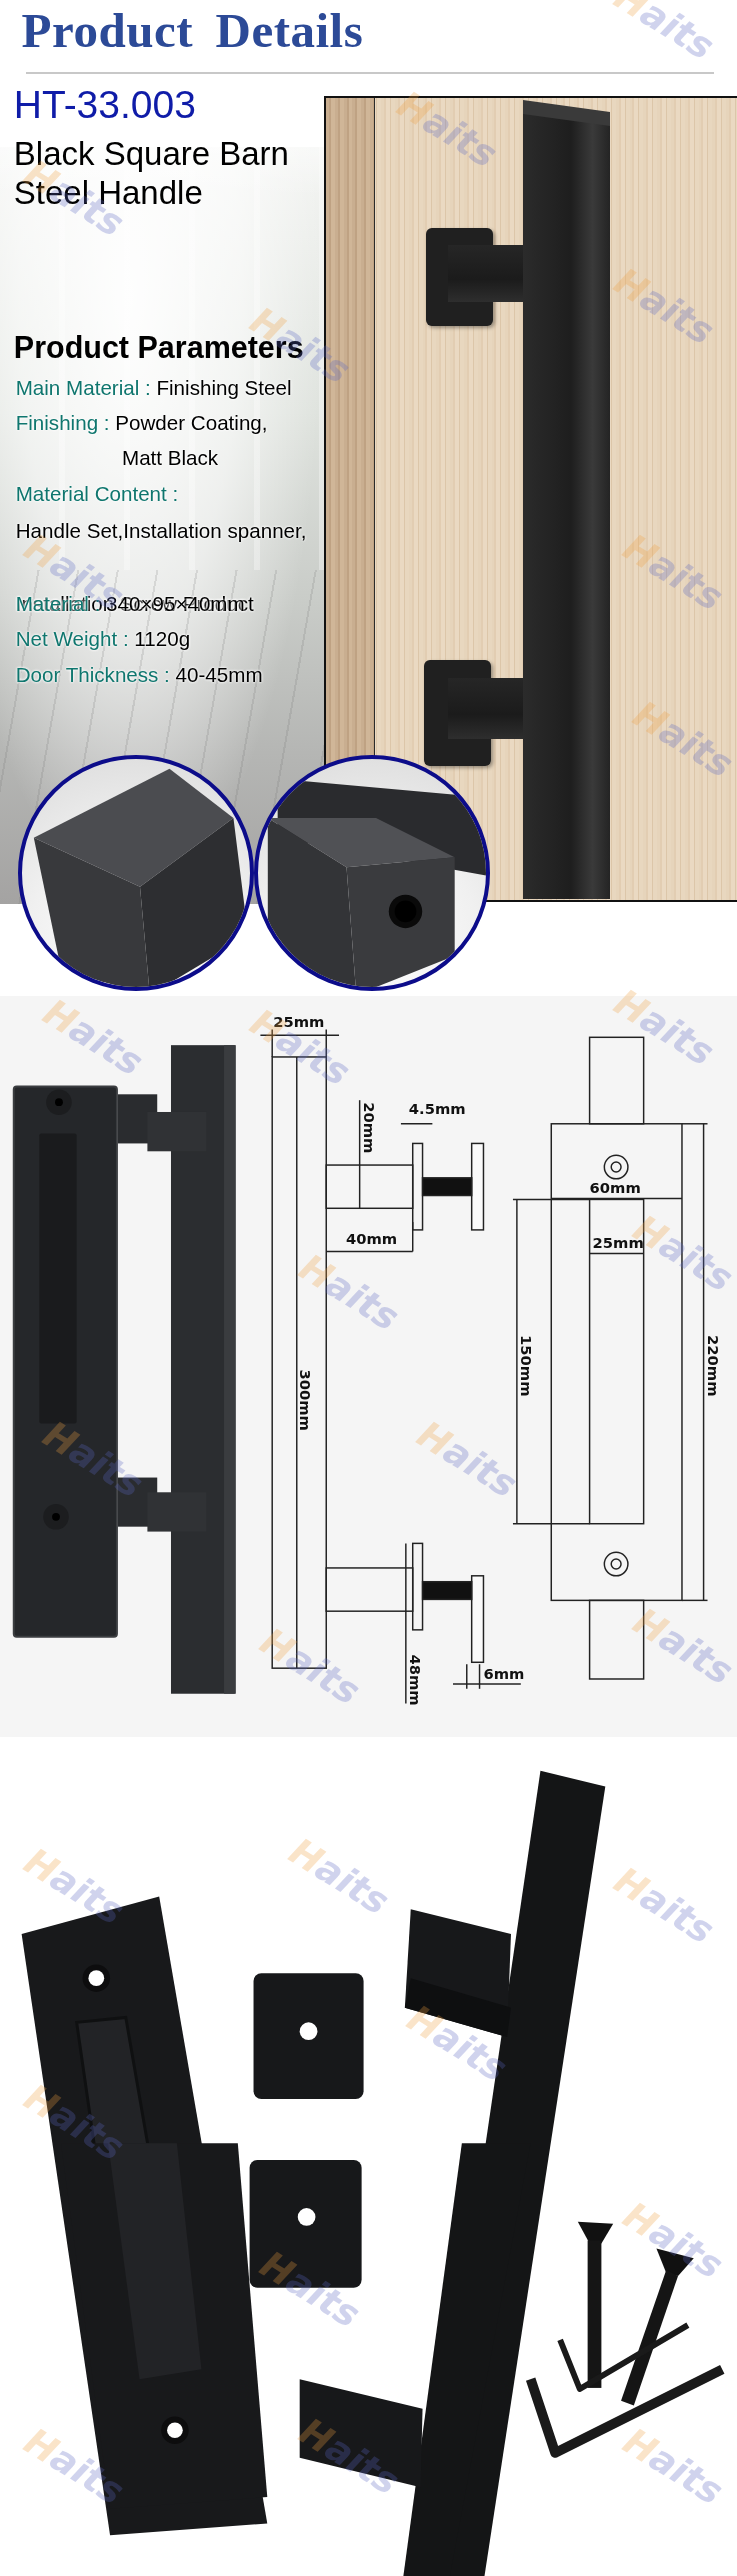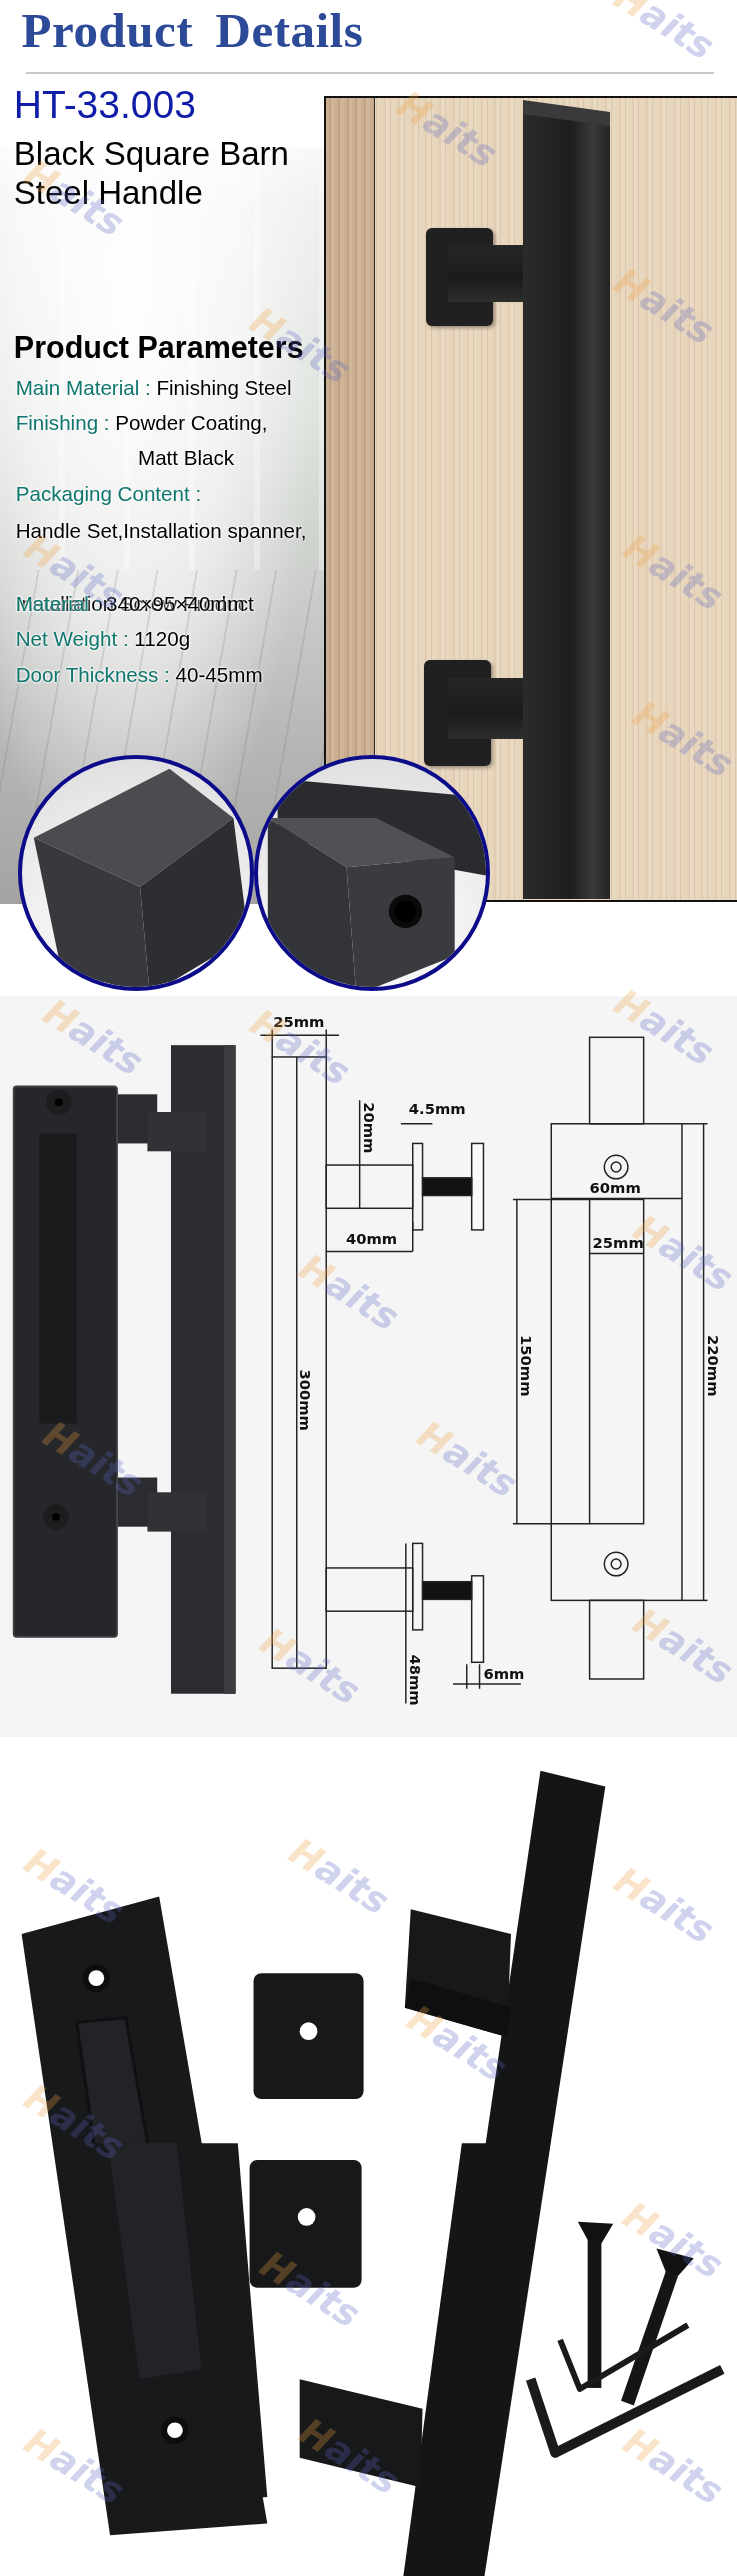--- a/index.html
+++ b/index.html
@@ -76,25 +76,25 @@
   </div>
 
   <div class="params-title">Product Parameters</div>
 
   <div class="param" style="top:376px;">
     <span class="k">Main Material</span><span class="k"> : </span><span>Finishing Steel</span>
   </div>
   <div class="param" style="top:411px;">
     <span class="k">Finishing</span><span class="k"> : </span><span>Powder Coating,</span>
   </div>
-  <div class="param" style="top:446px; left:138px;">
+  <div class="param" style="top:446px; left:122px;">
     <span>Matt Black</span>
   </div>
   <div class="param" style="top:482px;">
-    <span class="k">Packaging Content</span><span class="k"> :</span>
+    <span class="k">Material Content</span><span class="k"> :</span>
   </div>
   <div class="param" style="top:519px;">
     <span>Handle Set,Installation spanner,</span>
   </div>
   <div class="param" style="top:555px;margin-top:37px;">
     <span>Installation Screw Product</span>
   </div>
   <div class="param" style="top:592px;">
     <span class="k">Material</span><span class="k"> : </span><span>340×95×40mm</span>
   </div>

